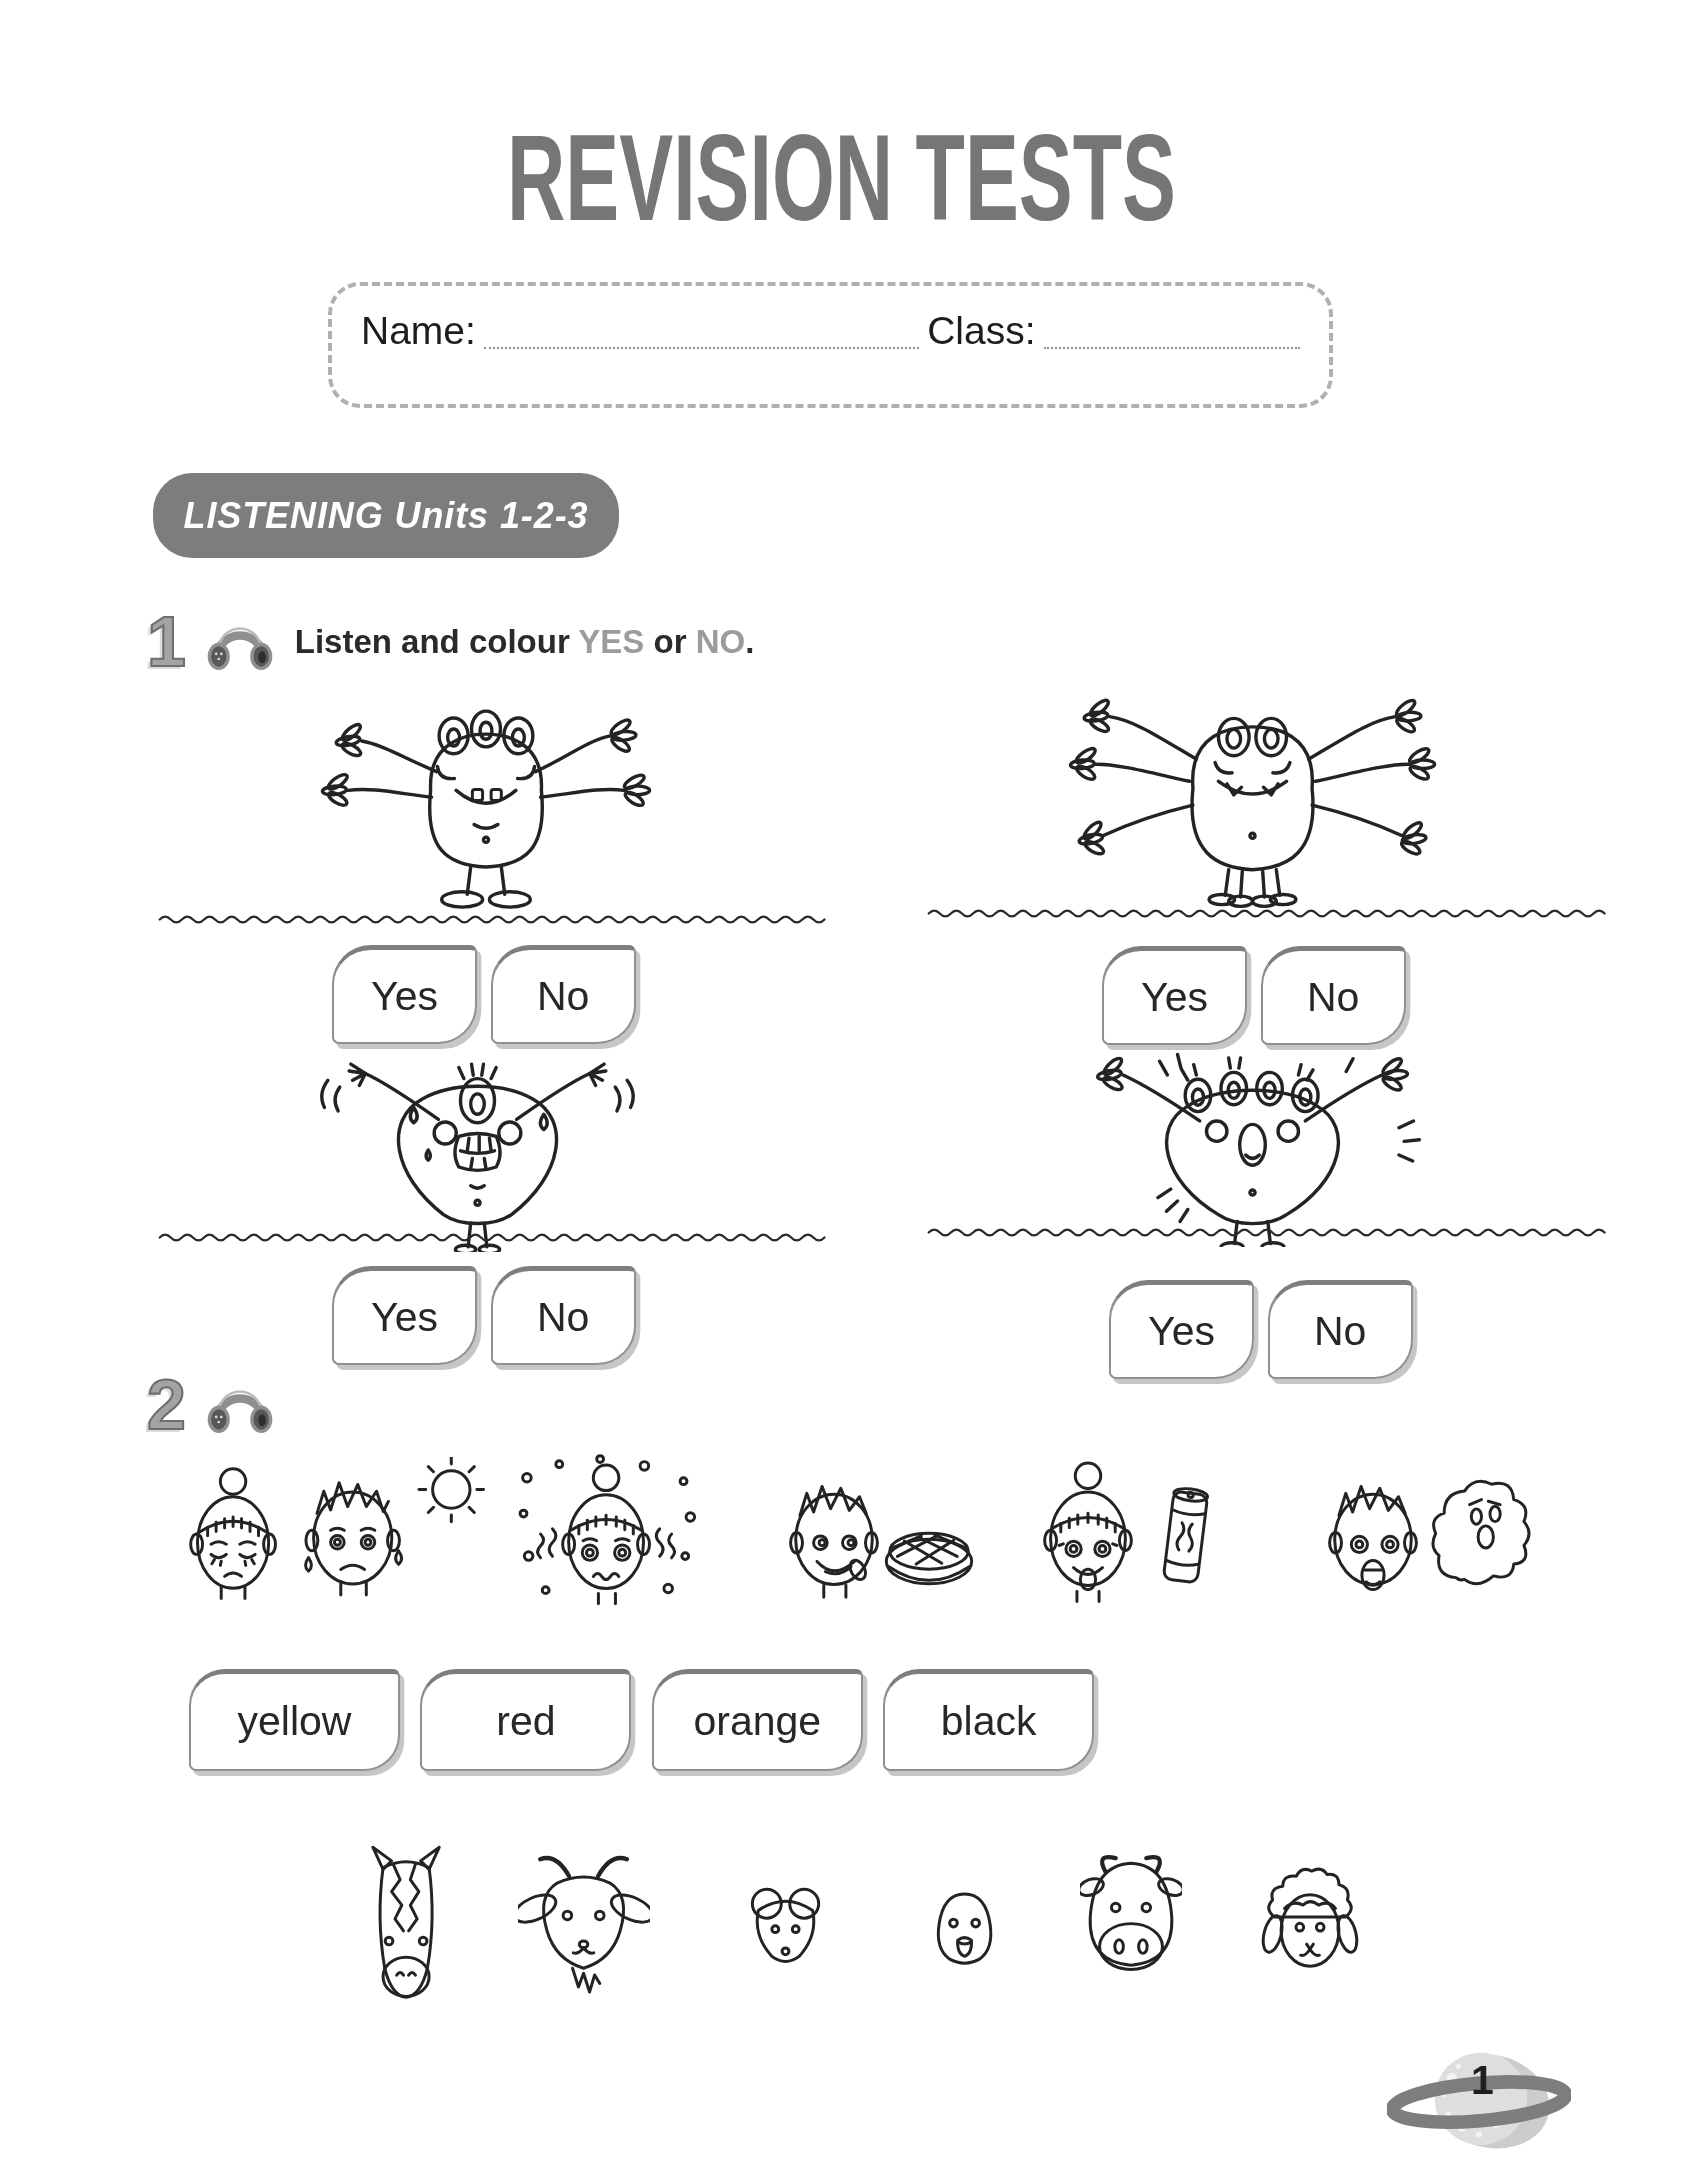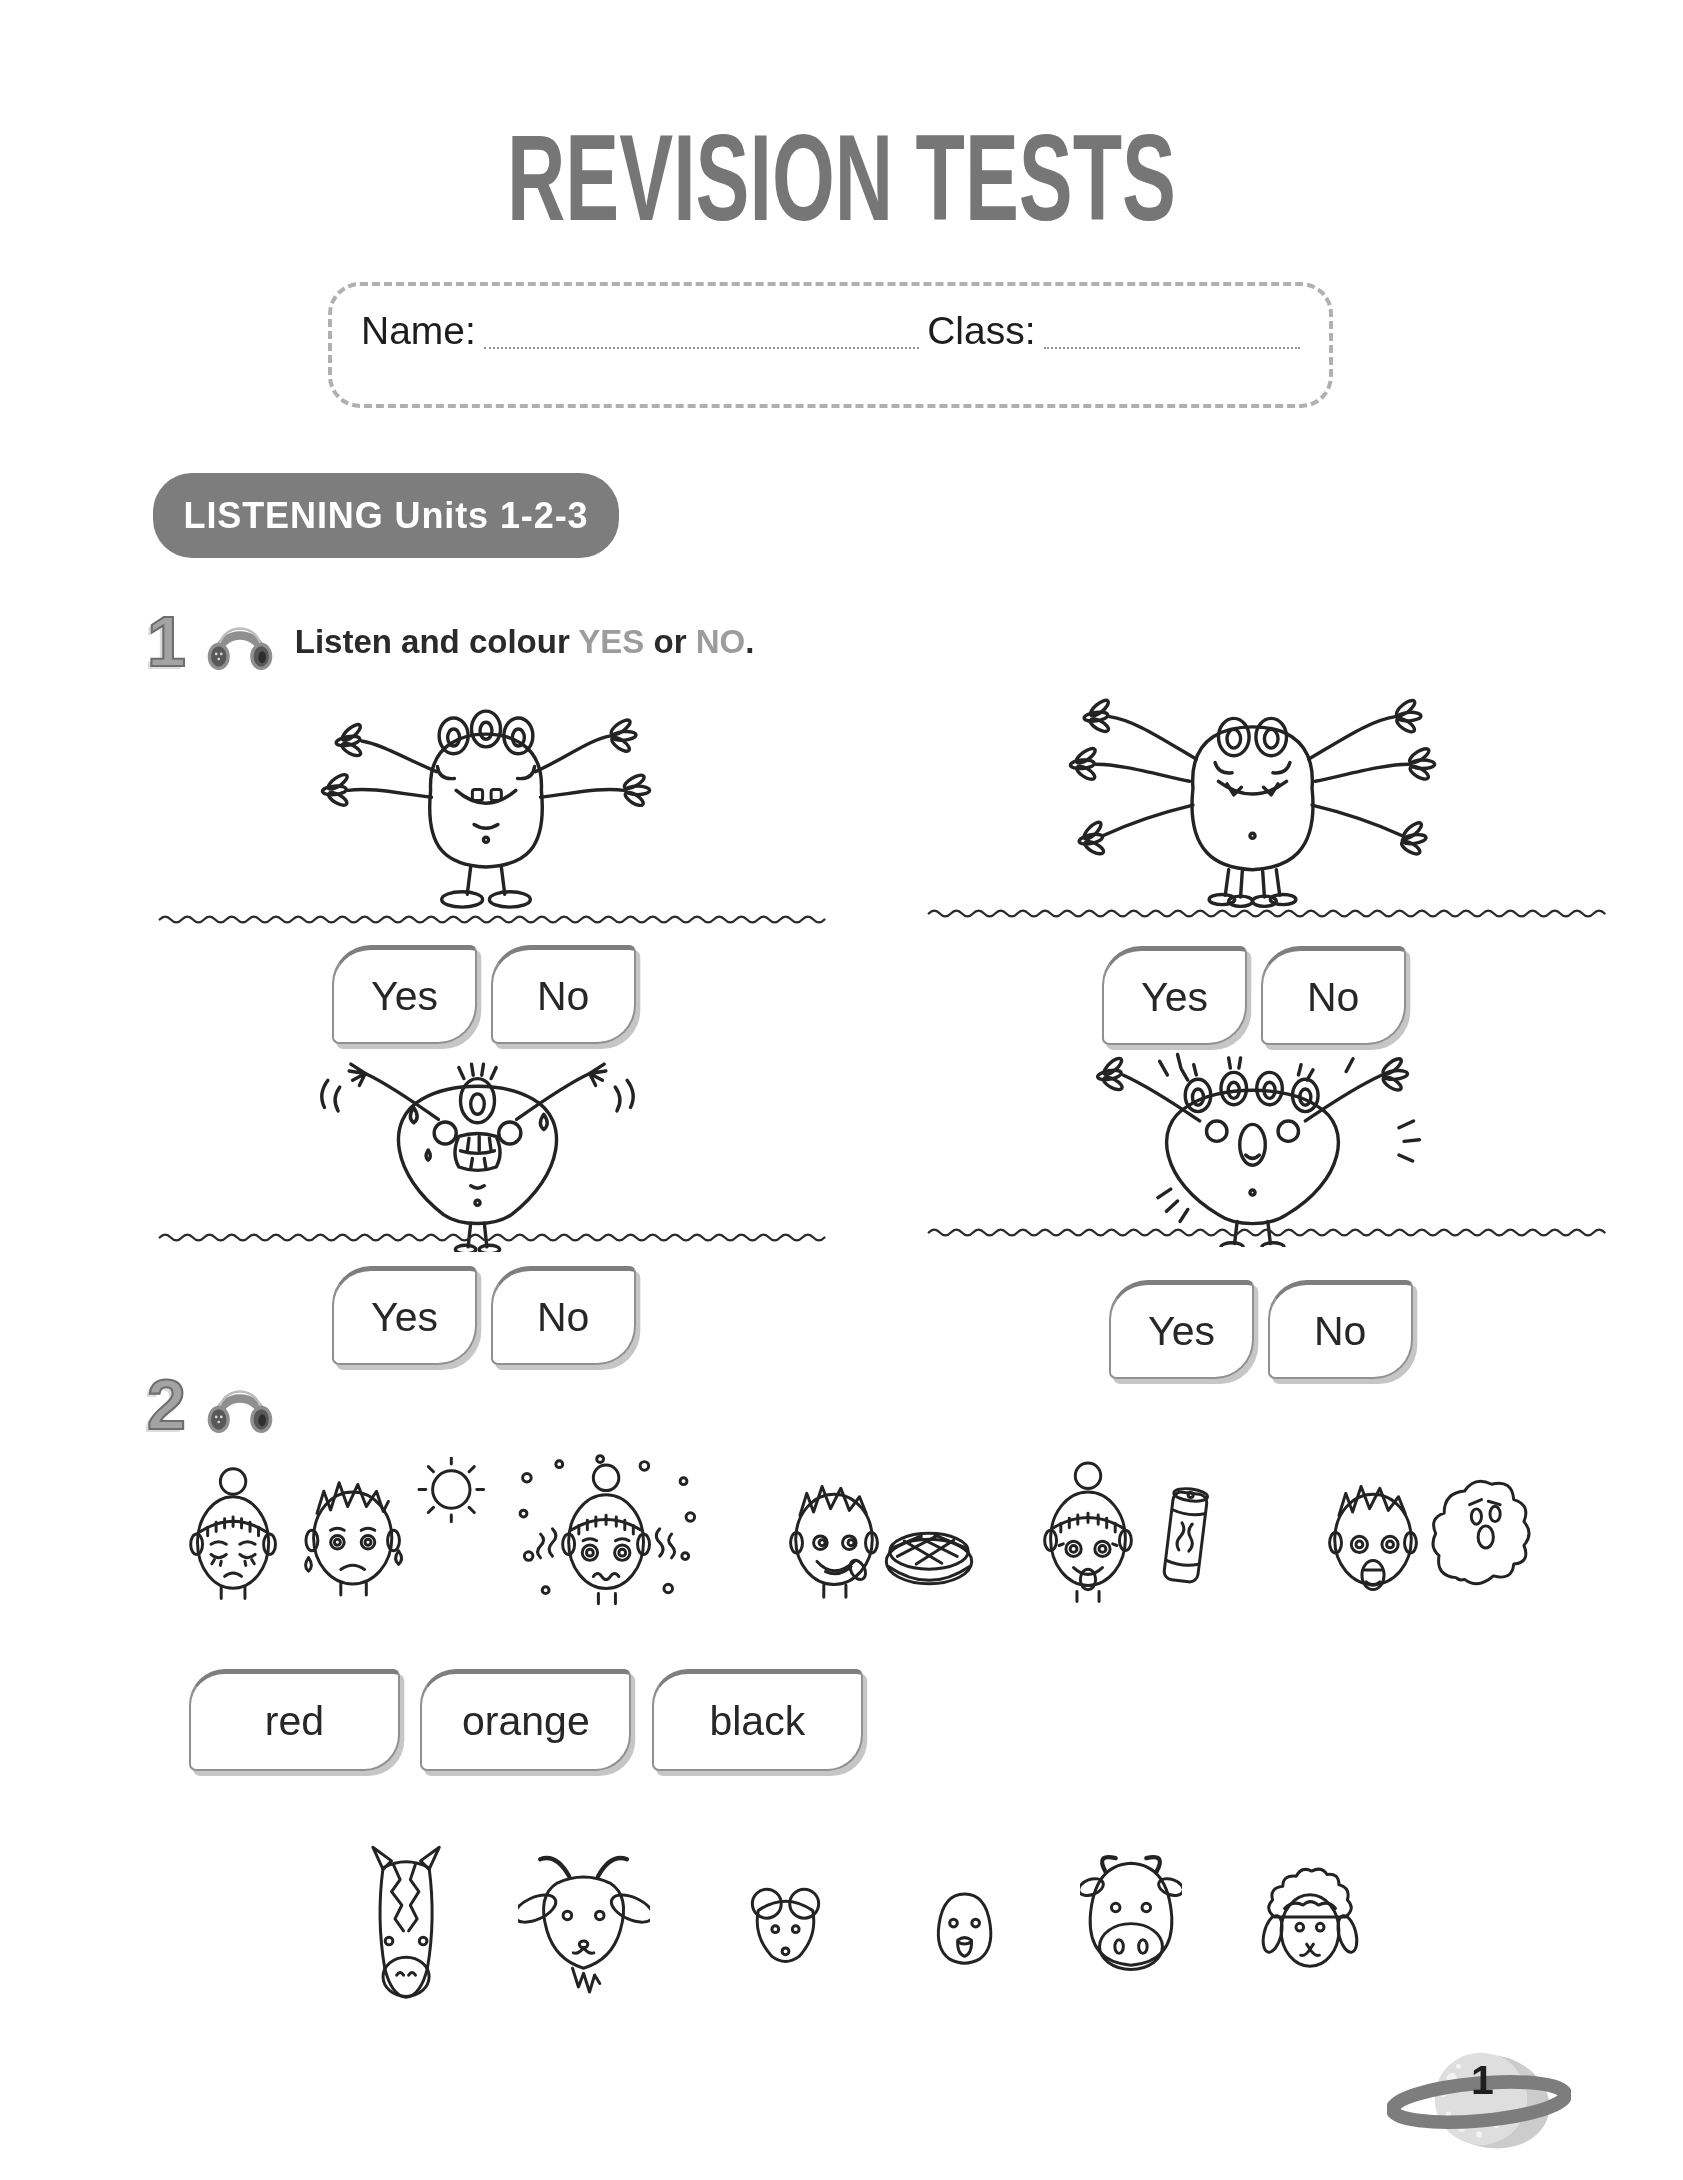--- a/index.html
+++ b/index.html
@@ -9,21 +9,21 @@
          font-size:101px;font-weight:bold;color:#767676;letter-spacing:0px;
          transform:scale(0.80,1.22);transform-origin:50% 50%;}
   .namebox{position:absolute;left:328px;top:271px;width:1005px;height:126px;
            border:4.3px dashed #b0b0b0;border-radius:32px;box-sizing:border-box;
            display:flex;align-items:center;padding:0 29px 29px 29px;font-size:39px;color:#1d1d1d;}
   .leader{border-bottom:2.6px dotted #8f8f8f;height:34px;}
   .l1{flex:1;margin:0 8.5px;}
   .l2{width:256px;margin-left:8.5px;}
   .badge{position:absolute;left:153px;top:462px;width:466px;height:85px;background:#7d7d7d;
          border-radius:39px;color:#ffffff;font-weight:bold;font-size:36px;
-         display:flex;align-items:center;justify-content:center;letter-spacing:0.9px;}
+         display:flex;align-items:center;justify-content:center;letter-spacing:0.9px;font-style:italic;}
   .exhdr{position:absolute;display:flex;align-items:center;gap:20.4px;}
   .bubnum{font-size:70px;font-weight:bold;color:#a3a3a3;-webkit-text-stroke:2.1px #6e6e6e;
           text-shadow:-3.4px 3.4px 0 #dcdcdc;line-height:1;}
   .prompt{font-size:33px;font-weight:bold;color:#2a2a2a;}
   .gray{color:#9c9c9c;}
   .tag{background:#fff;border:2.6px solid #909090;border-top-width:5.1px;border-top-color:#7e7e7e;
        box-shadow:4.3px 5.1px 0 #c6c6c6;box-sizing:border-box;
        display:flex;align-items:center;justify-content:center;color:#272727;}
   .yn{width:145px;height:99px;border-radius:39px 6.8px 39px 6.8px;font-size:41px;}
   .pair{position:absolute;display:flex;gap:13.6px;}
@@ -374,20 +374,21 @@
 
   <svg class="art" style="left:1427px;top:1458px;" width="109" height="129" viewBox="0 0 128 152">
     <path class="wht" d="M34 128 Q10 126 14 102 Q2 92 10 76 Q2 58 20 52 Q20 28 44 26 Q56 8 76 18 Q100 12 102 36 Q122 42 114 62 Q126 76 114 90 Q122 110 102 112 Q100 132 78 126 Q60 142 44 130 Q38 132 34 128 Z"></path>
     <path class="soft" d="M50 42 l14 -6 M72 38 l14 4"></path>
     <ellipse class="ink" cx="58" cy="56" rx="6" ry="9"></ellipse>
     <ellipse class="ink" cx="80" cy="53" rx="6" ry="9"></ellipse>
     <ellipse class="ink" cx="69" cy="80" rx="9" ry="13"></ellipse>
   </svg>
 
   <div class="colorrow">
+    <div class="tag ctag">yellow</div>
     <div class="tag ctag">red</div>
     <div class="tag ctag">orange</div>
     <div class="tag ctag">black</div>
   </div>
 
   <svg class="art" style="left:366px;top:1831px;" width="81" height="158" viewBox="0 0 95 185">
     <path class="wht" d="M20 32 L8 6 L30 22 Z M74 32 L86 6 L64 22 Z"></path>
     <path class="wht" d="M20 30 Q12 90 22 148 Q30 180 47 182 Q64 180 72 148 Q82 90 74 30 Q47 16 20 30 Z"></path>
     <path d="M32 26 L40 44 L30 58 L42 74 L34 90 L44 104 M58 26 L52 44 L62 58 L52 74 L60 90 L50 104"></path>
     <circle class="ink" cx="27" cy="116" r="4.5"></circle>

